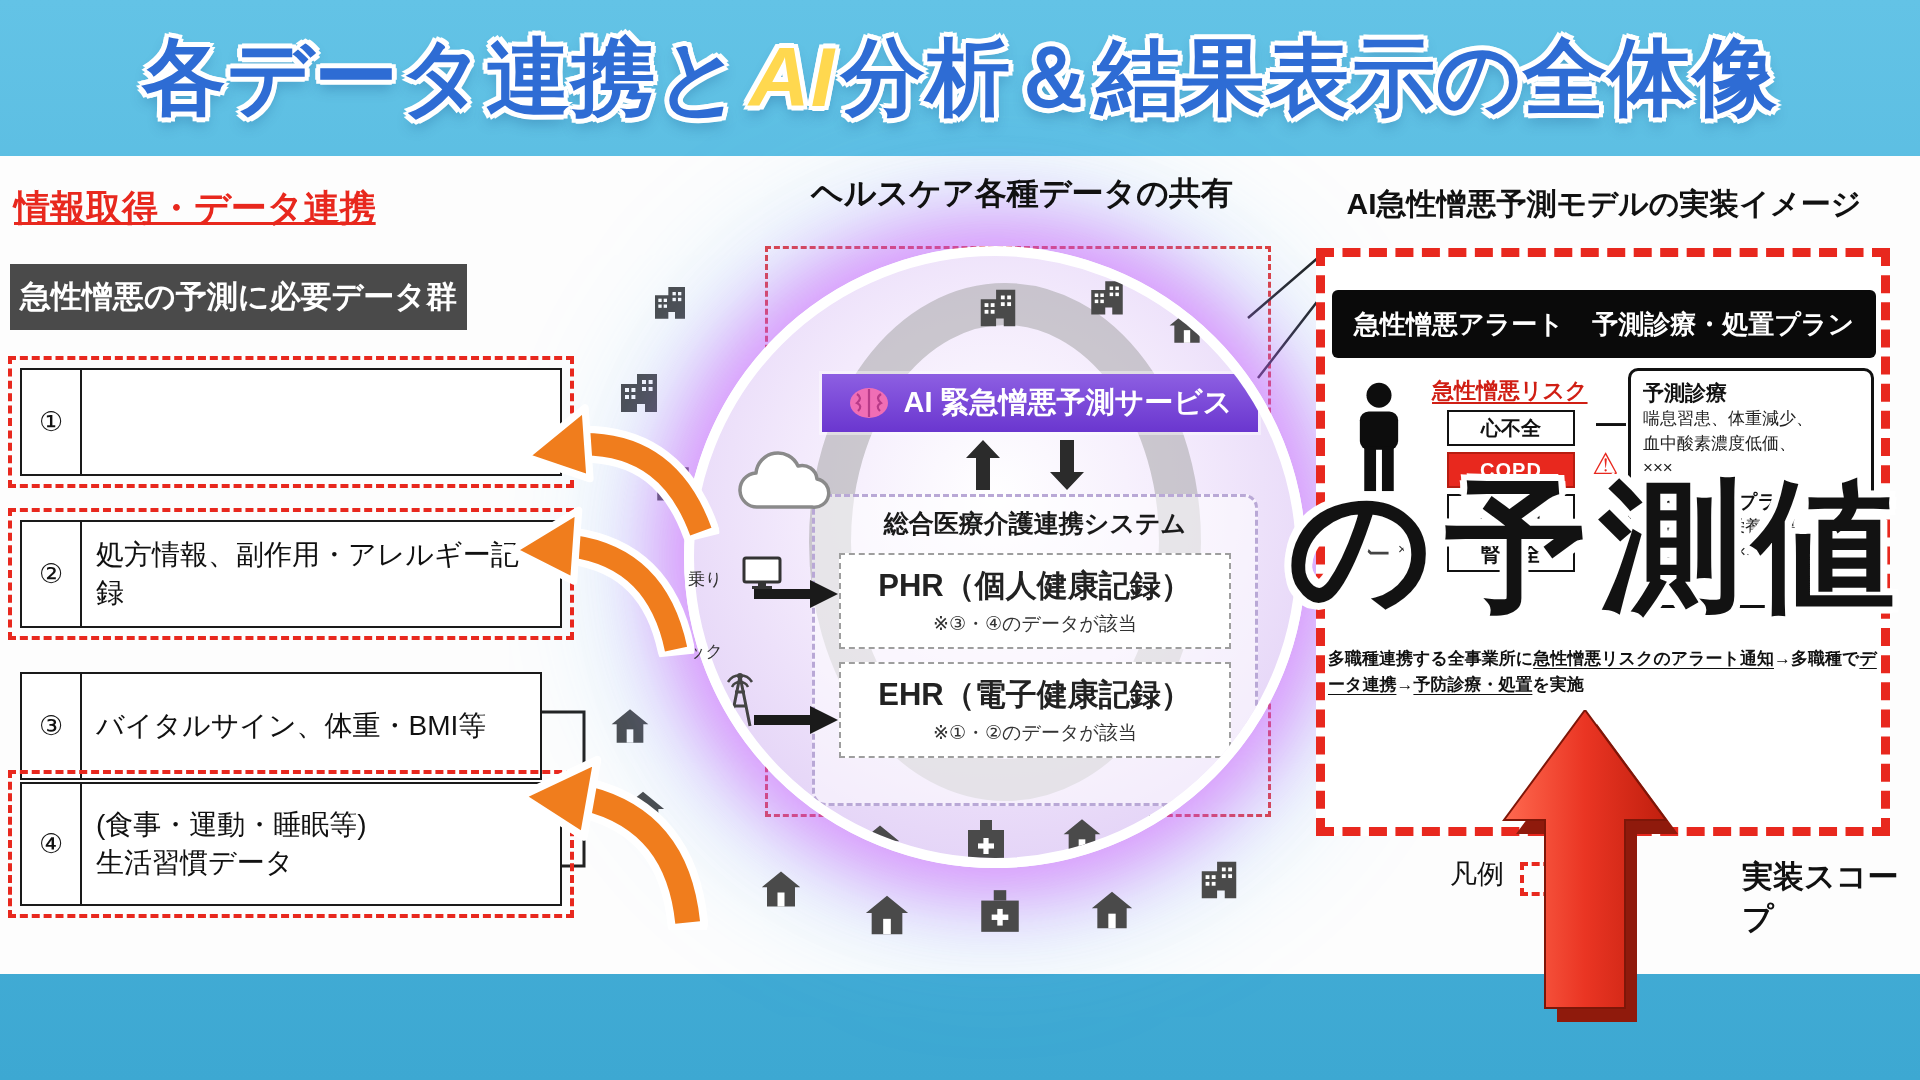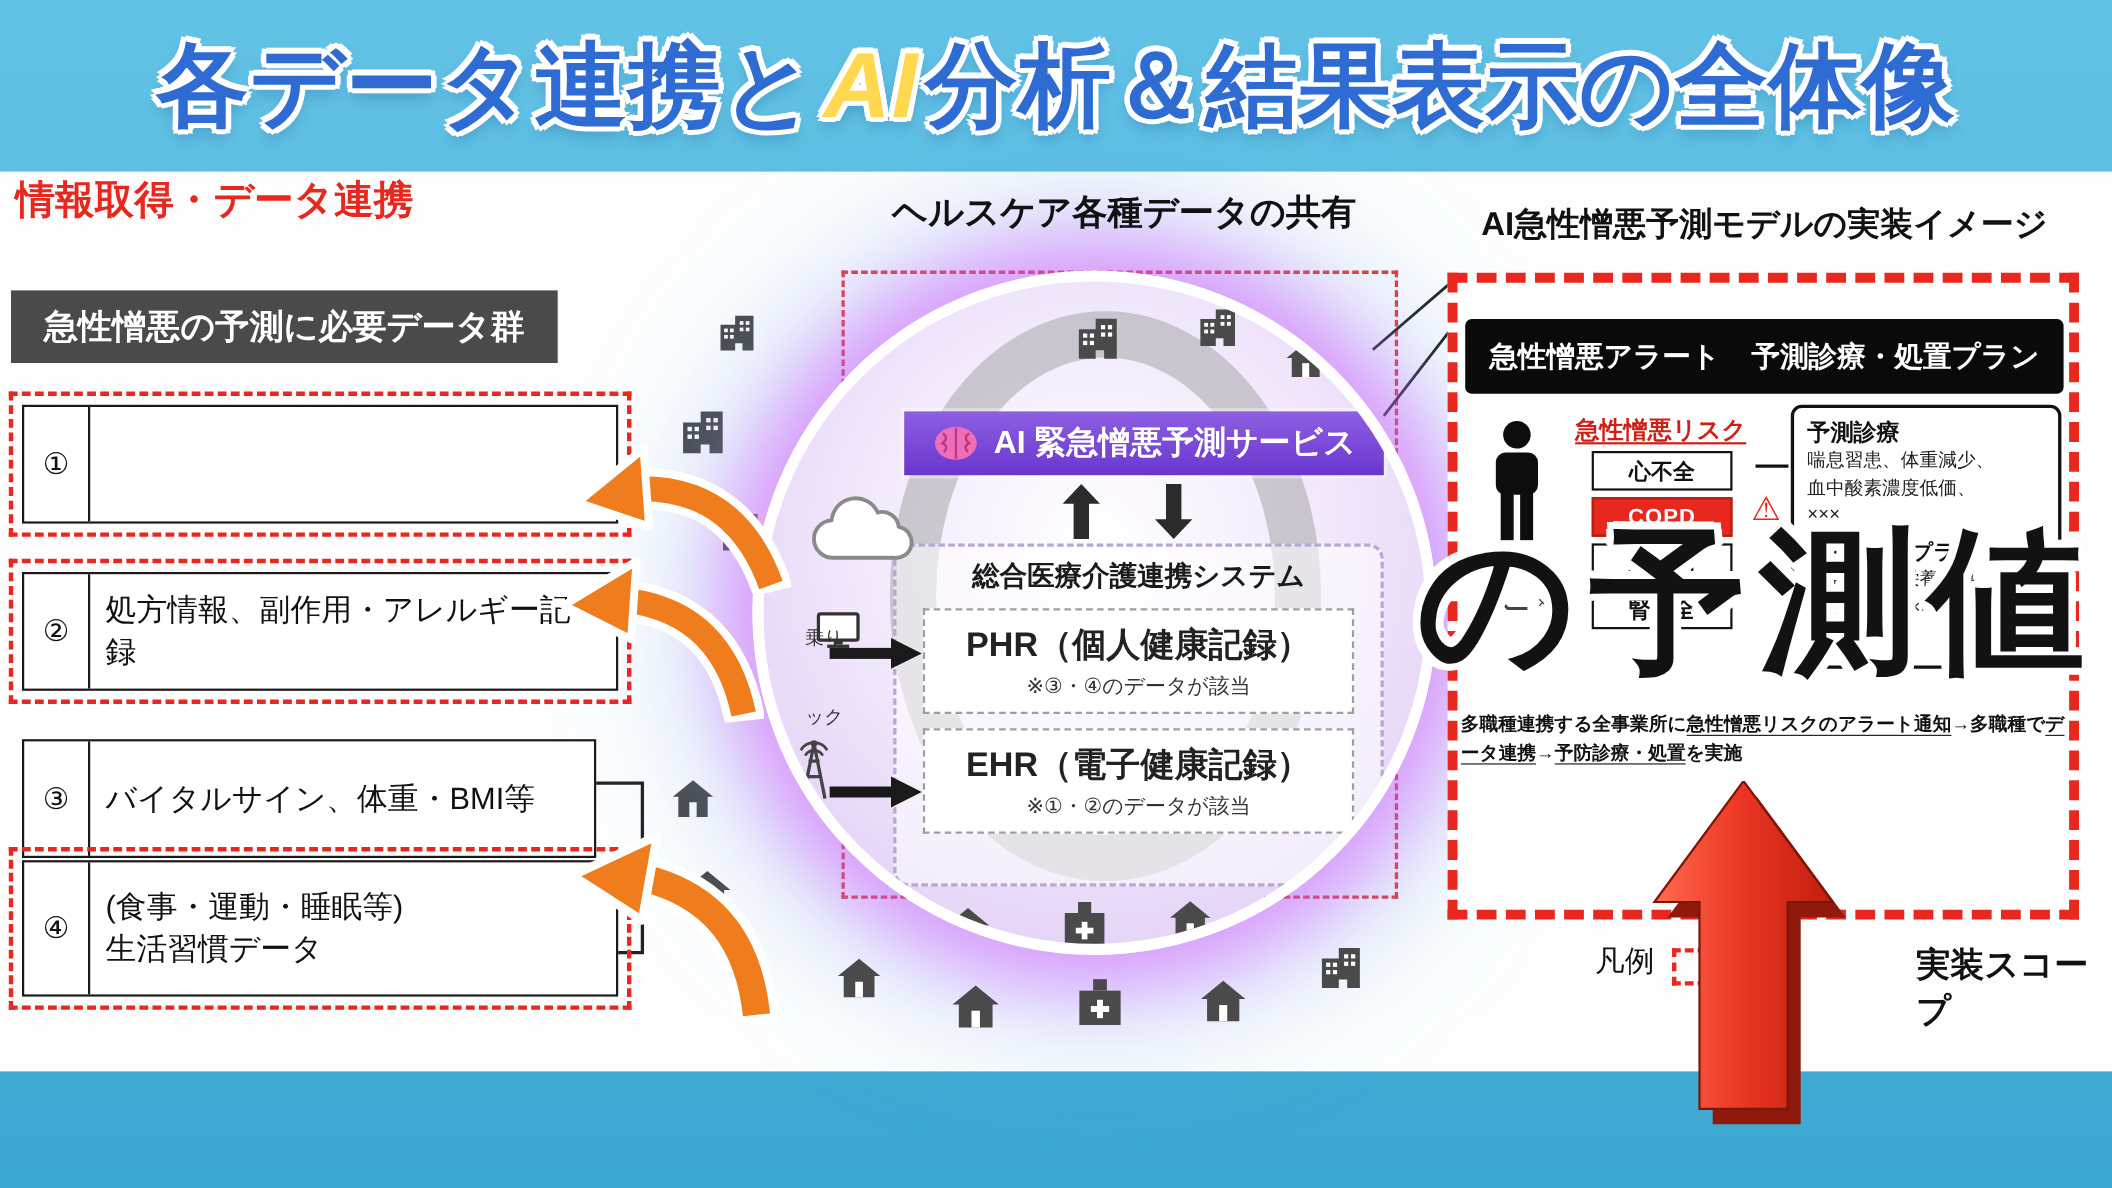--- a/index.html
+++ b/index.html
@@ -14,23 +14,23 @@
   .t-blue,.t-yellow{
     text-shadow:-4px -4px 0 #fff,4px -4px 0 #fff,-4px 4px 0 #fff,4px 4px 0 #fff,
                 -5px 0 0 #fff,5px 0 0 #fff,0 -5px 0 #fff,0 5px 0 #fff,0 8px 14px rgba(10,60,120,.35);}
   .t-blue{color:#2e6cd4;}
   .t-yellow{color:#ffd84f;font-style:italic;padding:0 6px;}
 
   
   .band{position:absolute;left:0;top:156px;width:1920px;height:818px;background:#fdfdfd;z-index:1;}
 
   
-  .lp-heading{position:absolute;left:14px;top:158px;font-size:36px;font-weight:800;color:#e8281e;z-index:5;}
+  .lp-heading{position:absolute;left:14px;top:184px;font-size:36px;font-weight:800;color:#e8281e;z-index:5;text-decoration:underline;}
   .lp-subheading{position:absolute;left:10px;top:264px;background:#4a4a4a;color:#fff;
-                 font-size:31px;font-weight:700;padding:12px 30px;z-index:5;}
+                 font-size:31px;font-weight:700;padding:12px 10px;z-index:5;}
   .data-item{position:absolute;left:8px;width:566px;padding:8px;box-sizing:border-box;z-index:5;border:4px solid transparent;}
   .data-item.dashed{border:4px dashed #e8281e;}
   .item-box{background:#fff;border:2px solid #1a1a1a;display:flex;align-items:stretch;min-height:104px;}
   .item-num{width:58px;display:flex;align-items:center;justify-content:center;font-size:27px;color:#111;
             border-right:2px solid #1a1a1a;flex:none;}
   .item-text{padding:8px 14px;font-size:28px;color:#111;line-height:1.35;display:flex;
              flex-direction:column;justify-content:center;}
   .bracket{position:absolute;left:534px;top:694px;width:70px;height:190px;z-index:2;}
 
   
@@ -56,21 +56,21 @@
   .ud-arrow{position:absolute;width:34px;height:50px;z-index:3;}
   .sys-container{position:absolute;left:118px;top:238px;width:446px;height:312px;box-sizing:border-box;
                  border:3px dashed #b9a8d6;border-radius:14px;background:rgba(255,255,255,.55);
                  display:flex;flex-direction:column;align-items:center;padding:10px 24px;gap:13px;z-index:3;}
   .sys-label{font-size:25px;font-weight:800;color:#1a1a1a;}
   .record-box{width:100%;background:#fff;border:2px dashed #9e9e9e;text-align:center;padding:10px 0;box-sizing:border-box;}
   .record-title{font-size:31px;font-weight:700;color:#222;}
   .record-note{font-size:19px;color:#333;margin-top:4px;}
   .cloud{position:absolute;left:40px;top:192px;width:100px;height:66px;z-index:4;}
   .in-arrow{position:absolute;width:84px;height:32px;z-index:4;}
-  .frag{position:absolute;font-size:17px;color:#333;z-index:4;margin-left:44px;}
+  .frag{position:absolute;font-size:17px;color:#333;z-index:4;}
 
   .scenery{position:absolute;color:#4a4a4a;z-index:2;}
   .scenery.front{z-index:4;}
 
   .connector{position:absolute;left:1242px;top:252px;width:82px;height:132px;z-index:2;}
 
   
   .rp-heading{position:absolute;left:1318px;top:184px;width:572px;text-align:center;
               font-size:30px;font-weight:800;color:#111;z-index:5;}
   .scope-box{position:absolute;left:1316px;top:248px;width:574px;height:588px;box-sizing:border-box;

